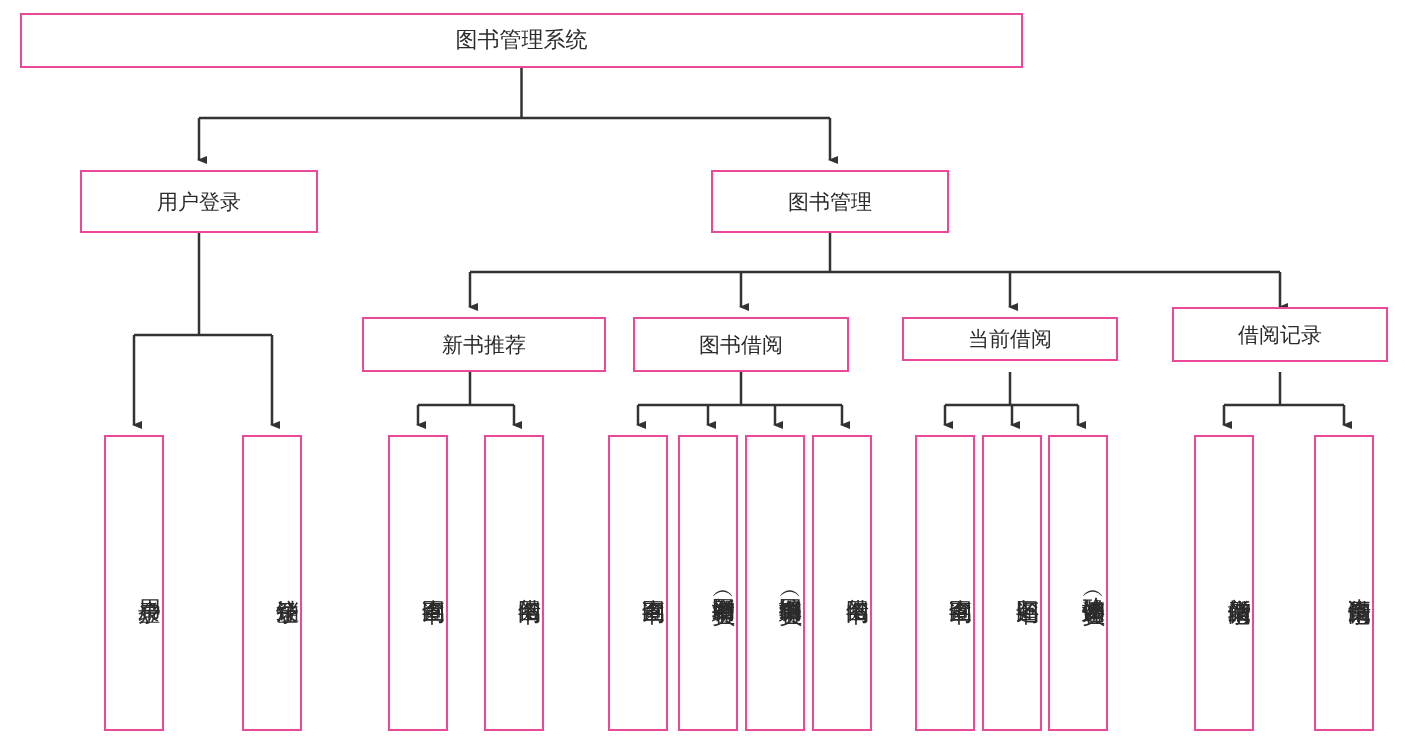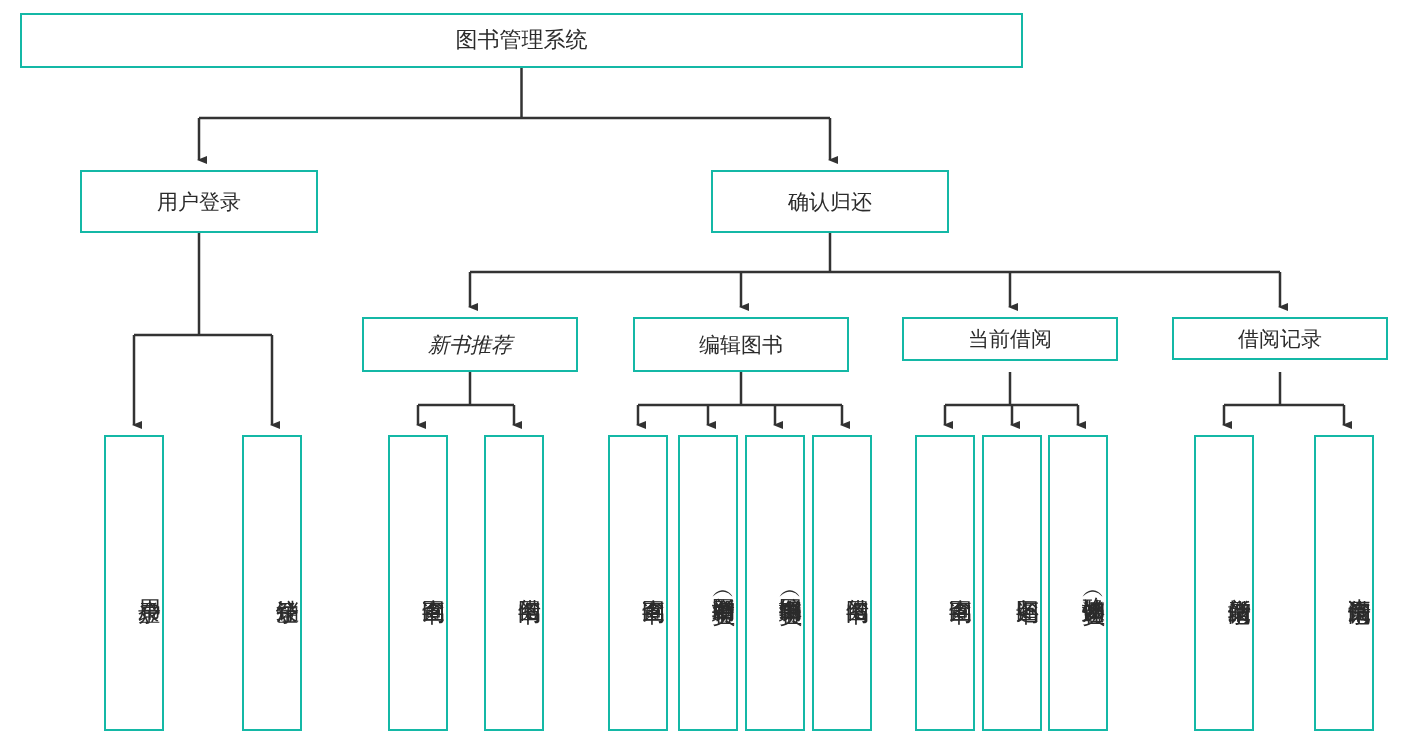--- a/index.html
+++ b/index.html
@@ -23,21 +23,21 @@
     position: absolute;
     left: 0;
     top: 0;
     width: 1405px;
     height: 747px;
     pointer-events: none;
   }
   .node {
     position: absolute;
     box-sizing: border-box;
-    border: 2px solid #14b8a6;
+    border: 2px solid #ec4899;
     background: #ffffff;
     display: flex;
     align-items: center;
     justify-content: center;
     color: #2b2b2b;
     line-height: 1.12;
   }
   .node.horizontal {
     font-size: 21px;
   }
@@ -117,32 +117,32 @@
   </svg>
 
   <div id="node-layer">
       <div class="node horizontal root" style="left: 20px; top: 13px; width: 1003px; height: 55px;">
         <span class="nlabel">图书管理系统</span>
       </div>
       <div class="node horizontal level1" style="left: 80px; top: 170px; width: 238px; height: 63px;">
         <span class="nlabel">用户登录</span>
       </div>
       <div class="node horizontal level1" style="left: 711px; top: 170px; width: 238px; height: 63px;">
-        <span class="nlabel">确认归还</span>
+        <span class="nlabel">图书管理</span>
       </div>
-      <div class="node horizontal level2" style="left: 362px; top: 317px; width: 216px; height: 55px; font-style: italic;">
+      <div class="node horizontal level2" style="left: 362px; top: 317px; width: 244px; height: 55px;">
         <span class="nlabel">新书推荐</span>
       </div>
       <div class="node horizontal level2" style="left: 633px; top: 317px; width: 216px; height: 55px;">
-        <span class="nlabel">编辑图书</span>
+        <span class="nlabel">图书借阅</span>
       </div>
       <div class="node horizontal level2" style="left: 902px; top: 317px; width: 216px; height: 44px;">
         <span class="nlabel">当前借阅</span>
       </div>
-      <div class="node horizontal level2" style="left: 1172px; top: 317px; width: 216px; height: 43px;">
+      <div class="node horizontal level2" style="left: 1172px; top: 307px; width: 216px; height: 55px;">
         <span class="nlabel">借阅记录</span>
       </div>
       <div class="node vertical leaf" style="left: 104px; top: 435px; width: 60px; height: 296px;">
         <span class="nlabel">用户登录</span>
       </div>
       <div class="node vertical leaf" style="left: 242px; top: 435px; width: 60px; height: 296px;">
         <span class="nlabel">注销登录</span>
       </div>
       <div class="node vertical leaf" style="left: 388px; top: 435px; width: 60px; height: 296px;">
         <span class="nlabel">查询图书</span>

